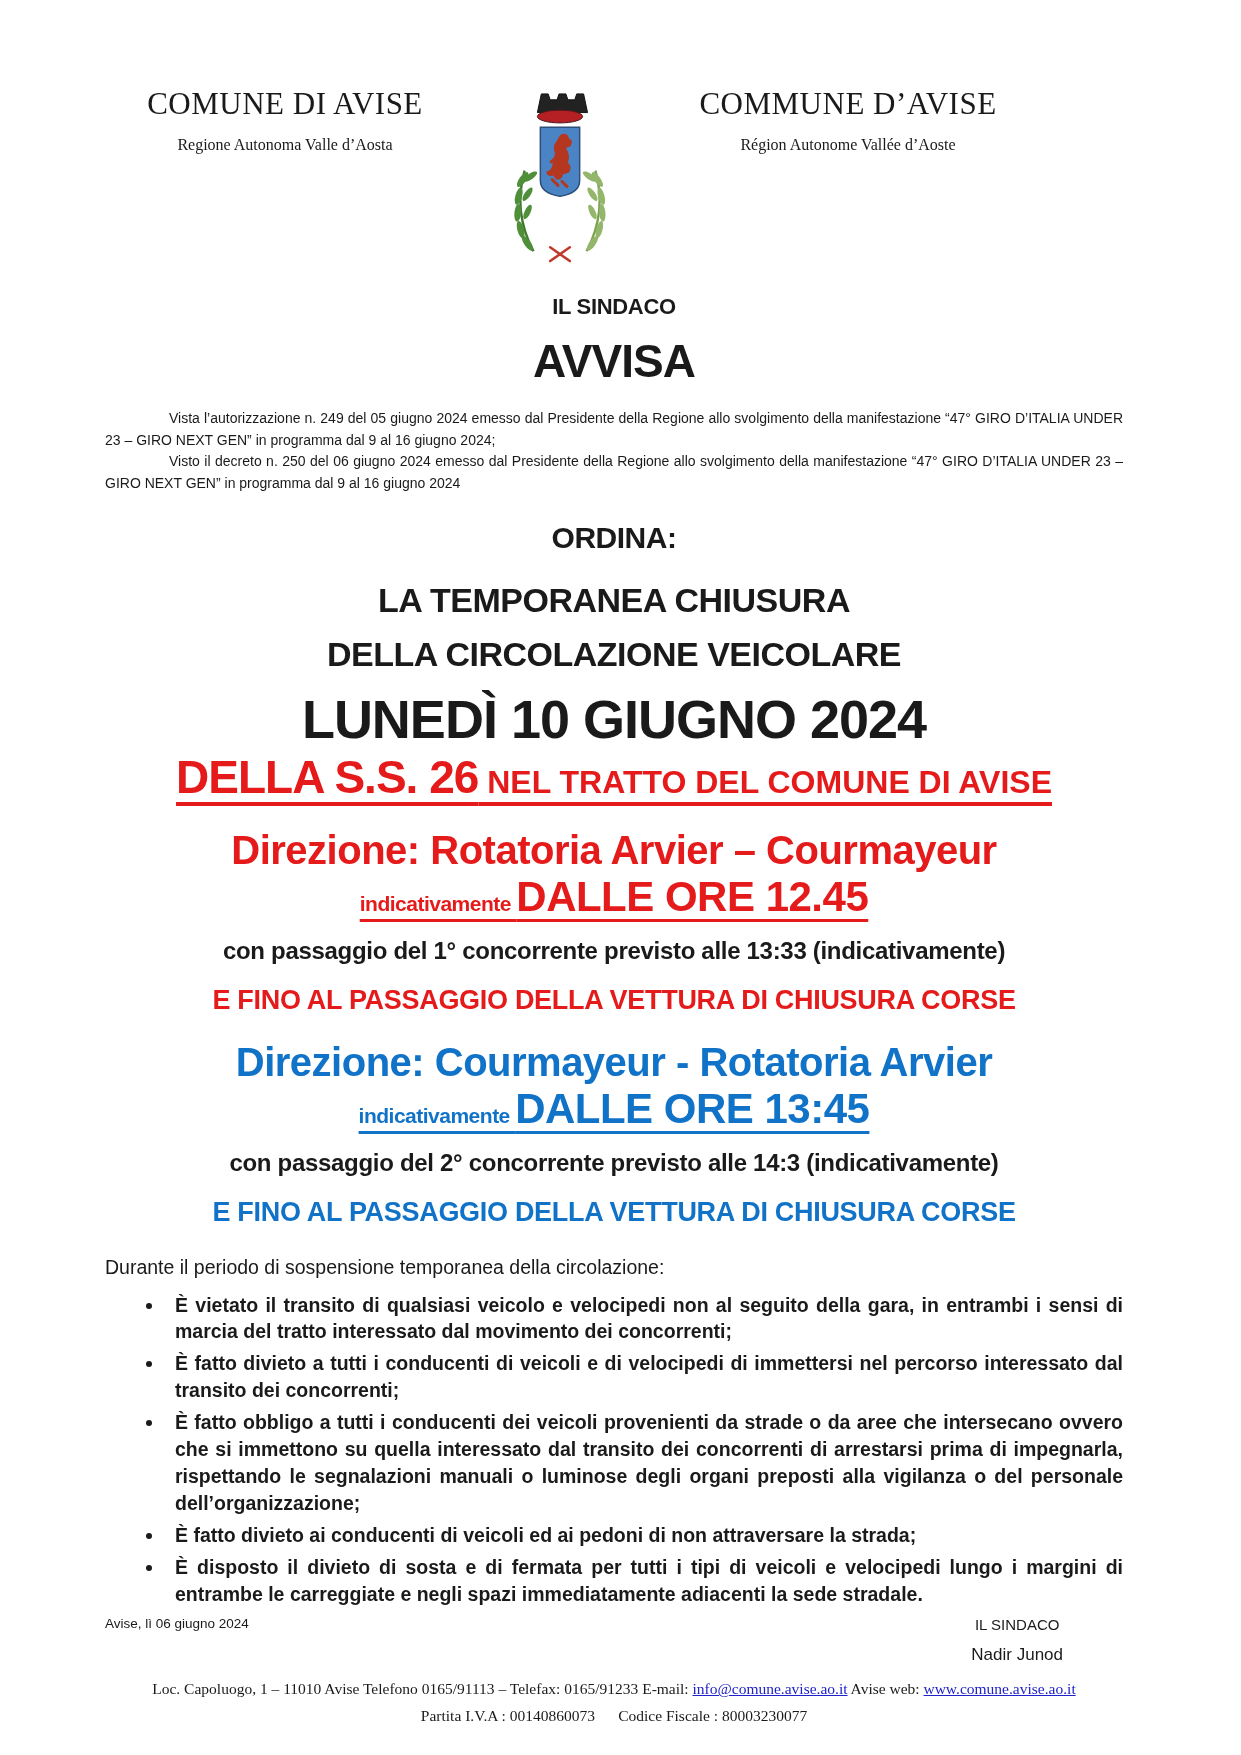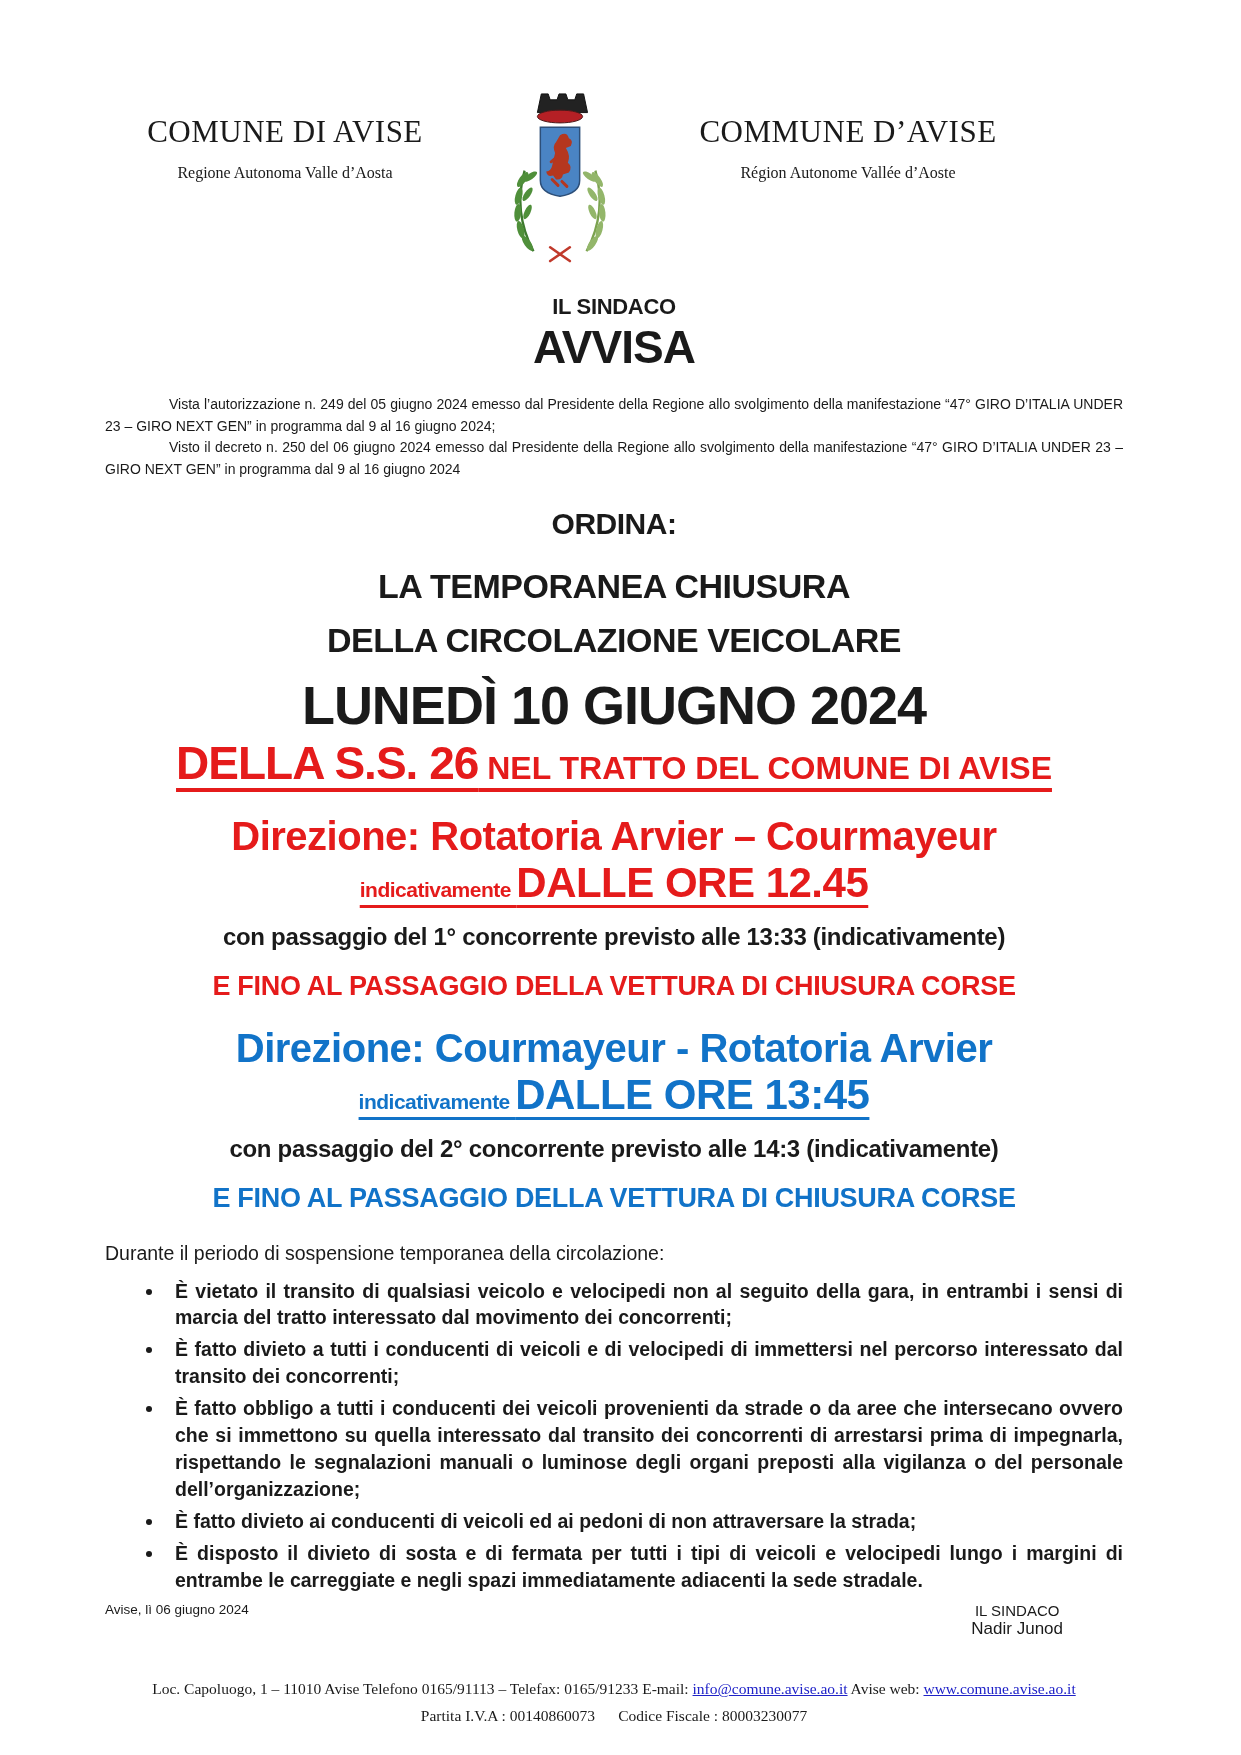--- a/index.html
+++ b/index.html
@@ -11,35 +11,35 @@
   *{margin:0;padding:0;box-sizing:border-box;}
   html,body{background:#fff;}
   body{
     width:1241px;min-height:1755px;margin:0 auto;
     font-family:"Liberation Sans", sans-serif;color:var(--text);
     display:flex;flex-direction:column;
     padding:86px 118px 26px 105px;
   }
   
   .header{display:flex;align-items:flex-start;}
-  .header-col{text-align:center;margin-top:28px;}
+  .header-col{text-align:center;margin-top:0;}
   .header-col.left{flex:0 0 360px;}
   .header-col.right{flex:0 0 370px;margin-left:8px;}
   .org-title{
     font-family:"Liberation Serif", serif;font-size:31px;font-weight:400;
     letter-spacing:.5px;white-space:nowrap;
   }
   .org-sub{
     font-family:"Liberation Serif", serif;font-size:16px;margin-top:14px;
   }
   .coat{flex:0 0 190px;display:flex;justify-content:center;}
   
   .center{text-align:center;}
   .sindaco{font-size:22px;font-weight:700;margin-top:26px;letter-spacing:-.3px;}
-  .avvisa{font-size:46px;font-weight:700;letter-spacing:-1px;}
+  .avvisa{font-size:46px;font-weight:700;margin-top:14px;letter-spacing:-1px;}
   .premise{
     font-size:14px;text-align:justify;line-height:1.55;
     text-indent:64px;margin-top:0;
   }
   .premises{margin-top:20px;}
   .ordina{font-size:30px;font-weight:700;margin-top:26px;letter-spacing:-.5px;}
   .order-line{font-size:34px;font-weight:700;letter-spacing:-.5px;line-height:1.6;}
   .order-lines{margin-top:18px;}
   .date-line{font-size:54px;font-weight:700;letter-spacing:-1px;margin-top:6px;}
   
@@ -63,21 +63,21 @@
   .rules{margin-top:8px;list-style:disc outside;padding-left:60px;}
   .rules li{
     font-size:19.5px;font-weight:700;text-align:justify;line-height:1.38;
     padding-left:10px;margin-top:5px;
   }
   
   .sig-row{display:flex;justify-content:space-between;align-items:flex-start;margin-top:8px;}
   .sig-date{font-size:13.5px;}
   .sig-block{text-align:center;margin-right:60px;}
   .sig-role{font-size:15px;}
-  .sig-name{font-size:17px;margin-top:0;}
+  .sig-name{font-size:17px;margin-top:12px;}
   
   .footer{
     margin-top:auto;text-align:center;
     font-family:"Liberation Serif", serif;font-size:15.5px;line-height:1.7;
   }
   .footer a{color:var(--link);text-decoration:underline;margin-top:8px;}
   .footer-line2{white-space:pre-wrap;}
 </style>
 </head>
 <body>

